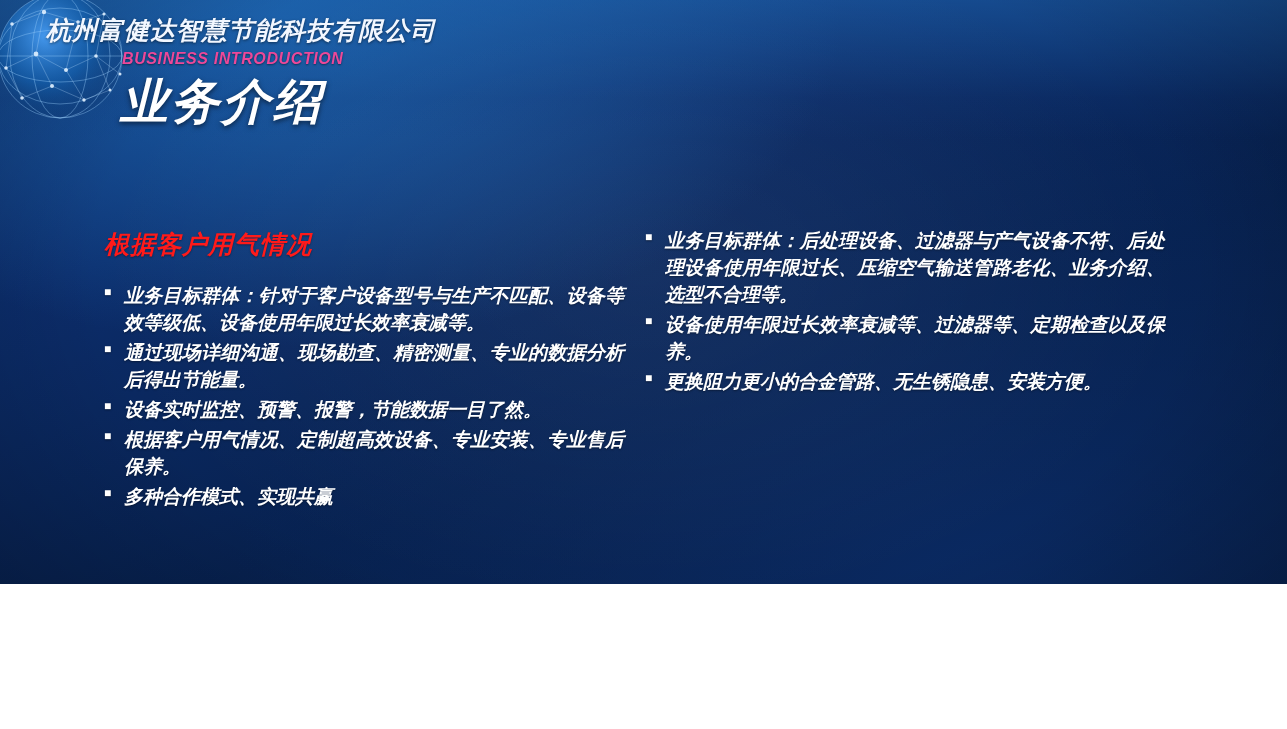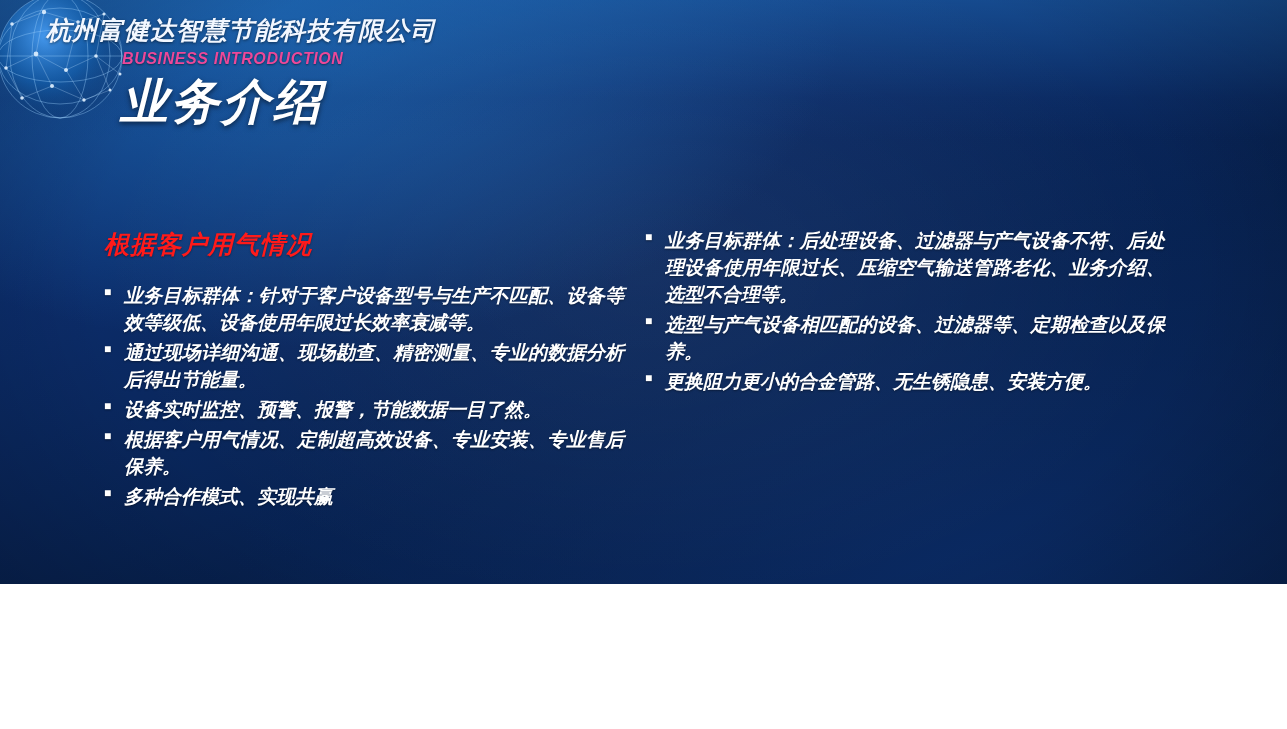--- a/index.html
+++ b/index.html
@@ -201,21 +201,21 @@
         <li>通过现场详细沟通、现场勘查、精密测量、专业的数据分析后得出节能量。</li>
         <li>设备实时监控、预警、报警，节能数据一目了然。</li>
         <li>根据客户用气情况、定制超高效设备、专业安装、专业售后保养。</li>
         <li>多种合作模式、实现共赢</li>
       </ul>
     </div>
 
     <div class="col col-right">
       <ul class="bullets">
         <li>业务目标群体：后处理设备、过滤器与产气设备不符、后处理设备使用年限过长、压缩空气输送管路老化、业务介绍、选型不合理等。</li>
-        <li>选型与产气设备相匹配的设备、过滤器等、定期检查以及保养。</li>
+        <li>设备使用年限过长效率衰减等、过滤器等、定期检查以及保养。</li>
         <li>更换阻力更小的合金管路、无生锈隐患、安装方便。</li>
       </ul>
     </div>
 
   </div>
 
   <div class="bottom-strip"></div>
 </div>
 
 </body></html>

